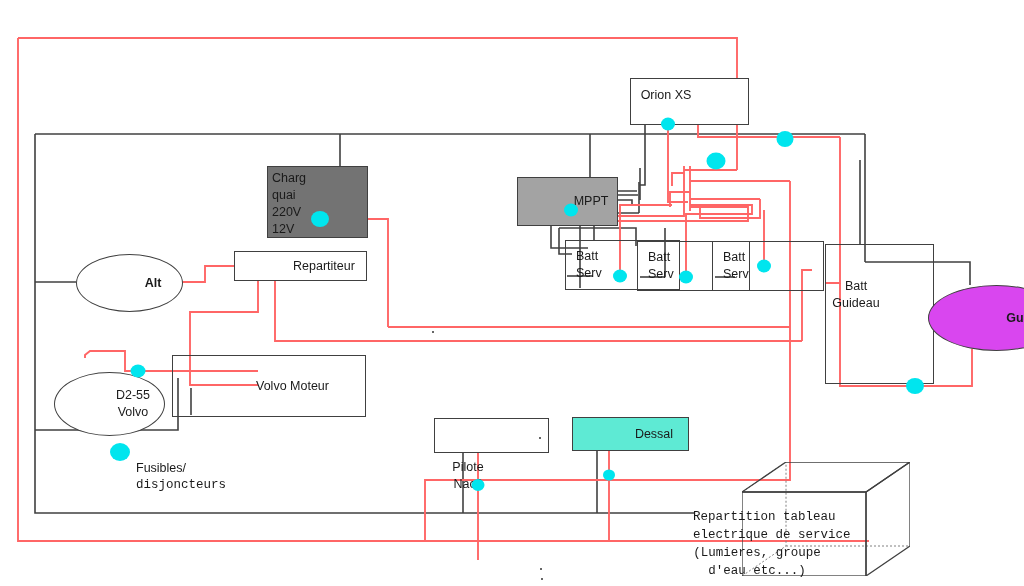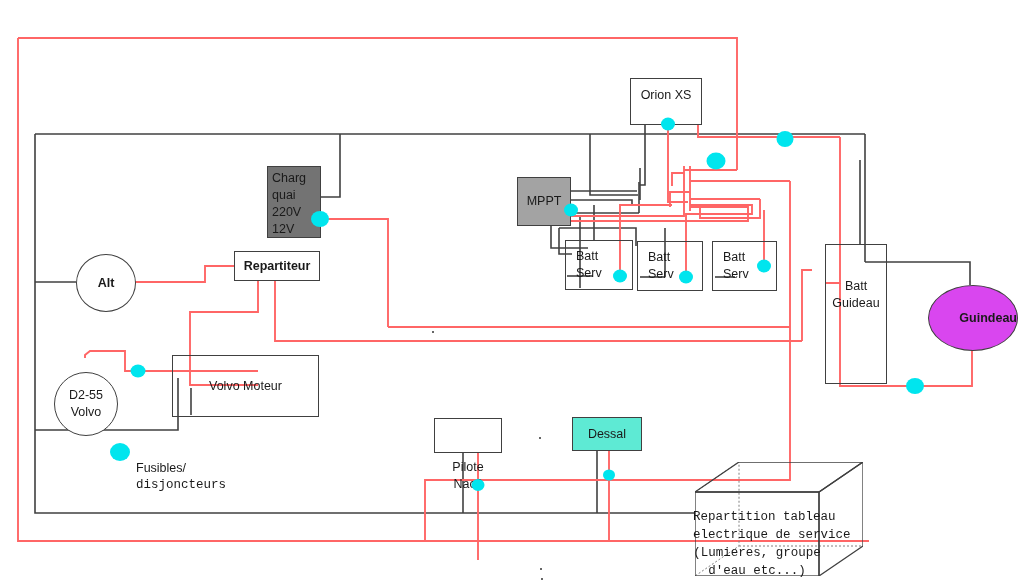--- a/index.html
+++ b/index.html
@@ -34,20 +34,21 @@
     pointer-events: none;
   }
   .lbl.ctr {
     text-align: center;
   }
   .lbl.lft {
     text-align: left;
   }
   .node-box, .node-ellipse, .node-cube {
     position: absolute;
+    padding-left: 47px;
   }
 </style>
 </head>
 <body>
 
 <div id="canvas">
 
   <svg id="svg-layer" viewBox="0 0 1024 586">
     <g id="neg-wires" fill="none" stroke="#404040" stroke-width="1.6">
 
@@ -151,21 +152,21 @@
 quai
 220V
 12V</div>
   </div>
 
   <div class="node-ellipse" style="left:76px; top:254px; width:58px; height:56px; border:1.4px solid #404040; border-radius:50%; background:#fff; display:flex; align-items:center; justify-content:center;font-weight:bold;">
     <span class="lbl ctr" style="position:static;">Alt</span>
   </div>
 
   <div class="node-box" style="left:234px; top:251px; width:84px; height:28px; border:1.4px solid #404040; background:#fff; display:flex; align-items:center; justify-content:center;">
-    <span class="lbl ctr" style="position:static;font-weight:bold;">Repartiteur</span>
+    <span class="lbl ctr" style="position:static;">Repartiteur</span>
   </div>
 
   <div class="node-ellipse" style="left:54px; top:372px; width:62px; height:62px; border:1.4px solid #404040; border-radius:50%; background:#fff; display:flex; align-items:center; justify-content:center;">
     <span class="lbl ctr" style="position:static;">D2-55
 Volvo</span>
   </div>
 
   <div class="node-box" style="left:172px; top:355px; width:145px; height:60px; border:1.4px solid #404040; background:transparent; display:flex; align-items:center; justify-content:center;">
     <span class="lbl ctr" style="position:static;">Volvo Moteur</span>
   </div>

